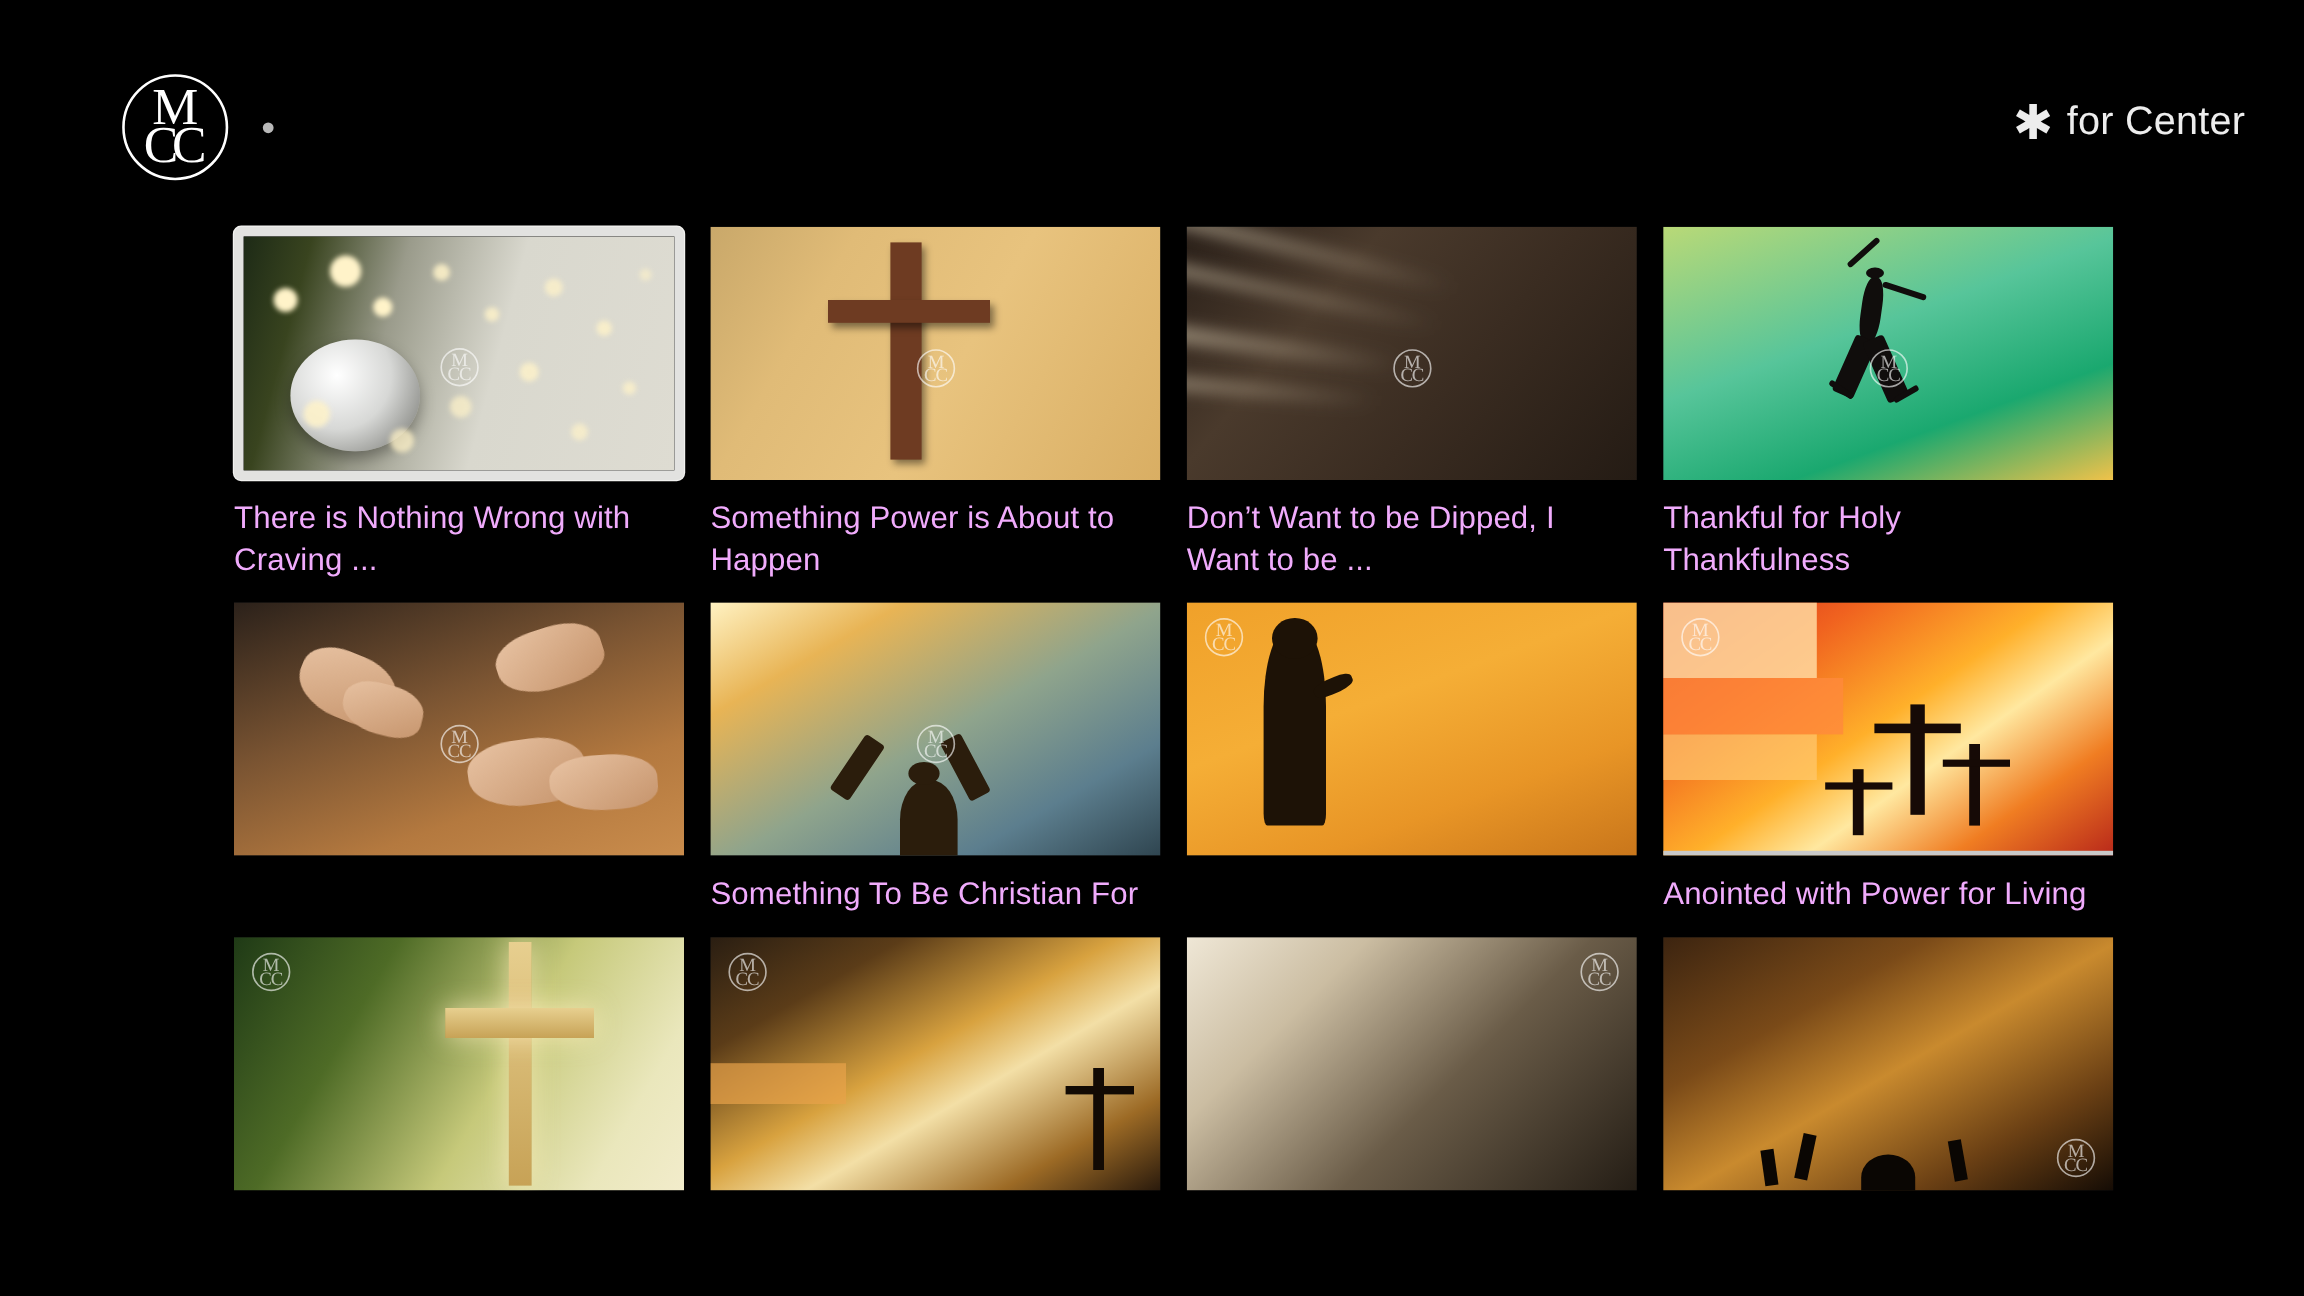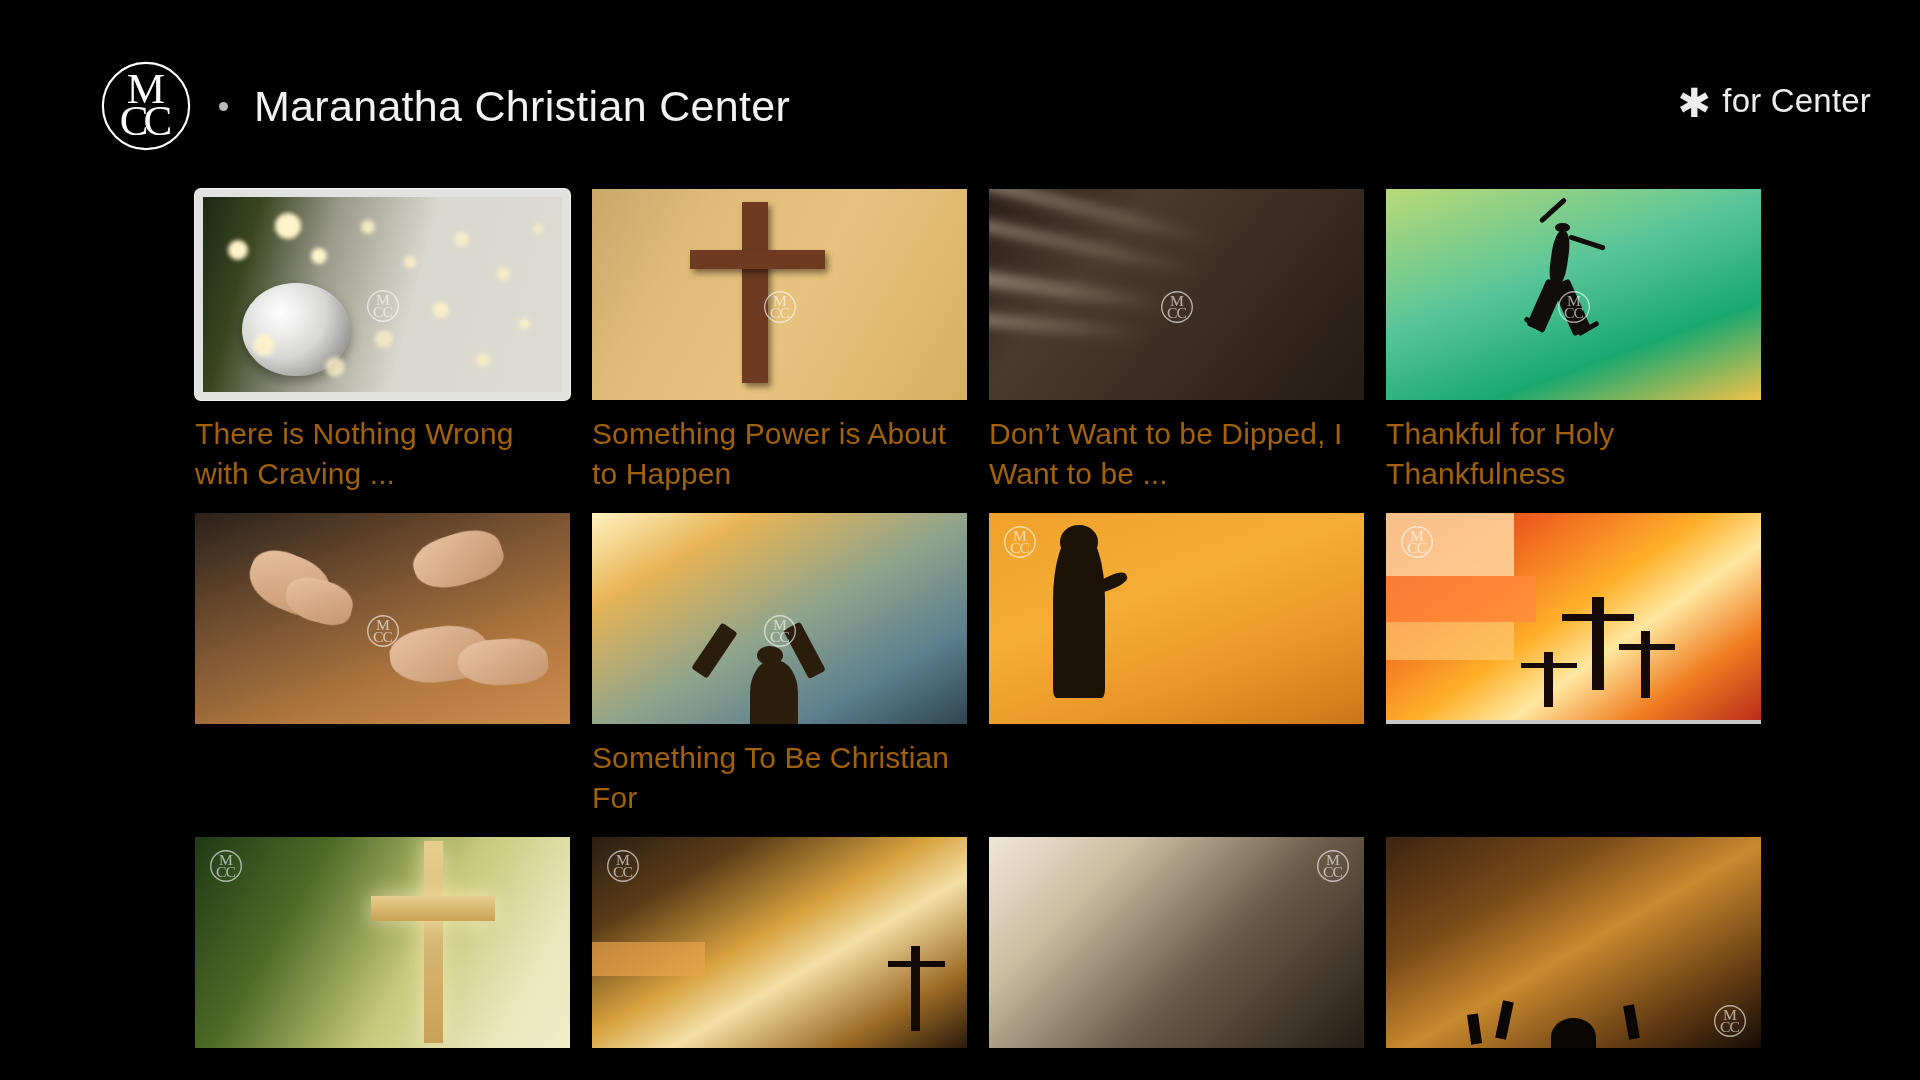--- a/index.html
+++ b/index.html
@@ -97,22 +97,22 @@
   .wm.center{ left:50%; top:56%; transform:translate(-50%,-50%); }
   .wm.tl{ left:14px; top:12px; }
   .wm.tr{ right:14px; top:12px; }
   .wm.br{ right:14px; bottom:10px; }
   .progress{
     position:absolute; left:0; right:0; bottom:0;
     height:4px; background:#c9c9c9;
   }
   .caption{
     margin-top:14px;
-    color:#a16207;
-    font-size:30px;
+    color:#f0abfc;
+    font-size:26px;
     line-height:1.33;
     letter-spacing:0.1px;
     max-width:360px;
   }
 
   
   .bg{ position:absolute; inset:0; }
 
   
   .a-xmas{ background:linear-gradient(105deg,#1d2a16 0%,#39441f 14%,#9a9b8b 34%,#d9d8ce 58%,#dedcd2 100%); }
@@ -168,21 +168,20 @@
       <svg viewBox="0 0 100 100">
         <circle cx="50" cy="50" r="44" fill="none" stroke="#ffffff" stroke-width="2.2"></circle>
         <text x="50" y="47" text-anchor="middle" font-family="'Liberation Serif', serif" font-size="44" fill="#ffffff">M</text>
         <text x="38" y="80" text-anchor="middle" font-family="'Liberation Serif', serif" font-size="44" fill="#ffffff">C</text>
         <text x="62" y="80" text-anchor="middle" font-family="'Liberation Serif', serif" font-size="44" fill="#ffffff">C</text>
       </svg>
     </div>
 
     <span id="brand-dot"></span>
 
-    <span id="brand-title">Maranatha Christian Center</span>
   </div>
 
   <div id="options">
     <span id="options-asterisk">✱</span>
     <span>for Center</span>
   </div>
 </div>
 
 <div id="grid">
 
@@ -404,20 +403,21 @@
           <svg viewBox="0 0 100 100">
               <circle cx="50" cy="50" r="45" fill="none" stroke="#fff" stroke-width="4"></circle>
           <text x="50" y="48" text-anchor="middle" font-family="'Liberation Serif',serif" font-size="46" fill="#fff">M</text>
           <text x="36" y="82" text-anchor="middle" font-family="'Liberation Serif',serif" font-size="46" fill="#fff">C</text>
           <text x="64" y="82" text-anchor="middle" font-family="'Liberation Serif',serif" font-size="46" fill="#fff">C</text>
             </svg>
         </span>
         <div class="progress"></div>
       </div>
     </div>
+    <div class="caption">Anointed with Power for Living</div>
   </div>
 
   <div class="tile">
     <div class="thumb-wrap">
       <div class="thumb">
         <div class="art">
           <div class="bg a-green"></div>
           <div class="foliage"></div>
           <div class="crossC" style="left:61%;top:2%;width:5%;height:96%;"></div>
           <div class="crossC" style="left:47%;top:28%;width:33%;height:12%;"></div>

